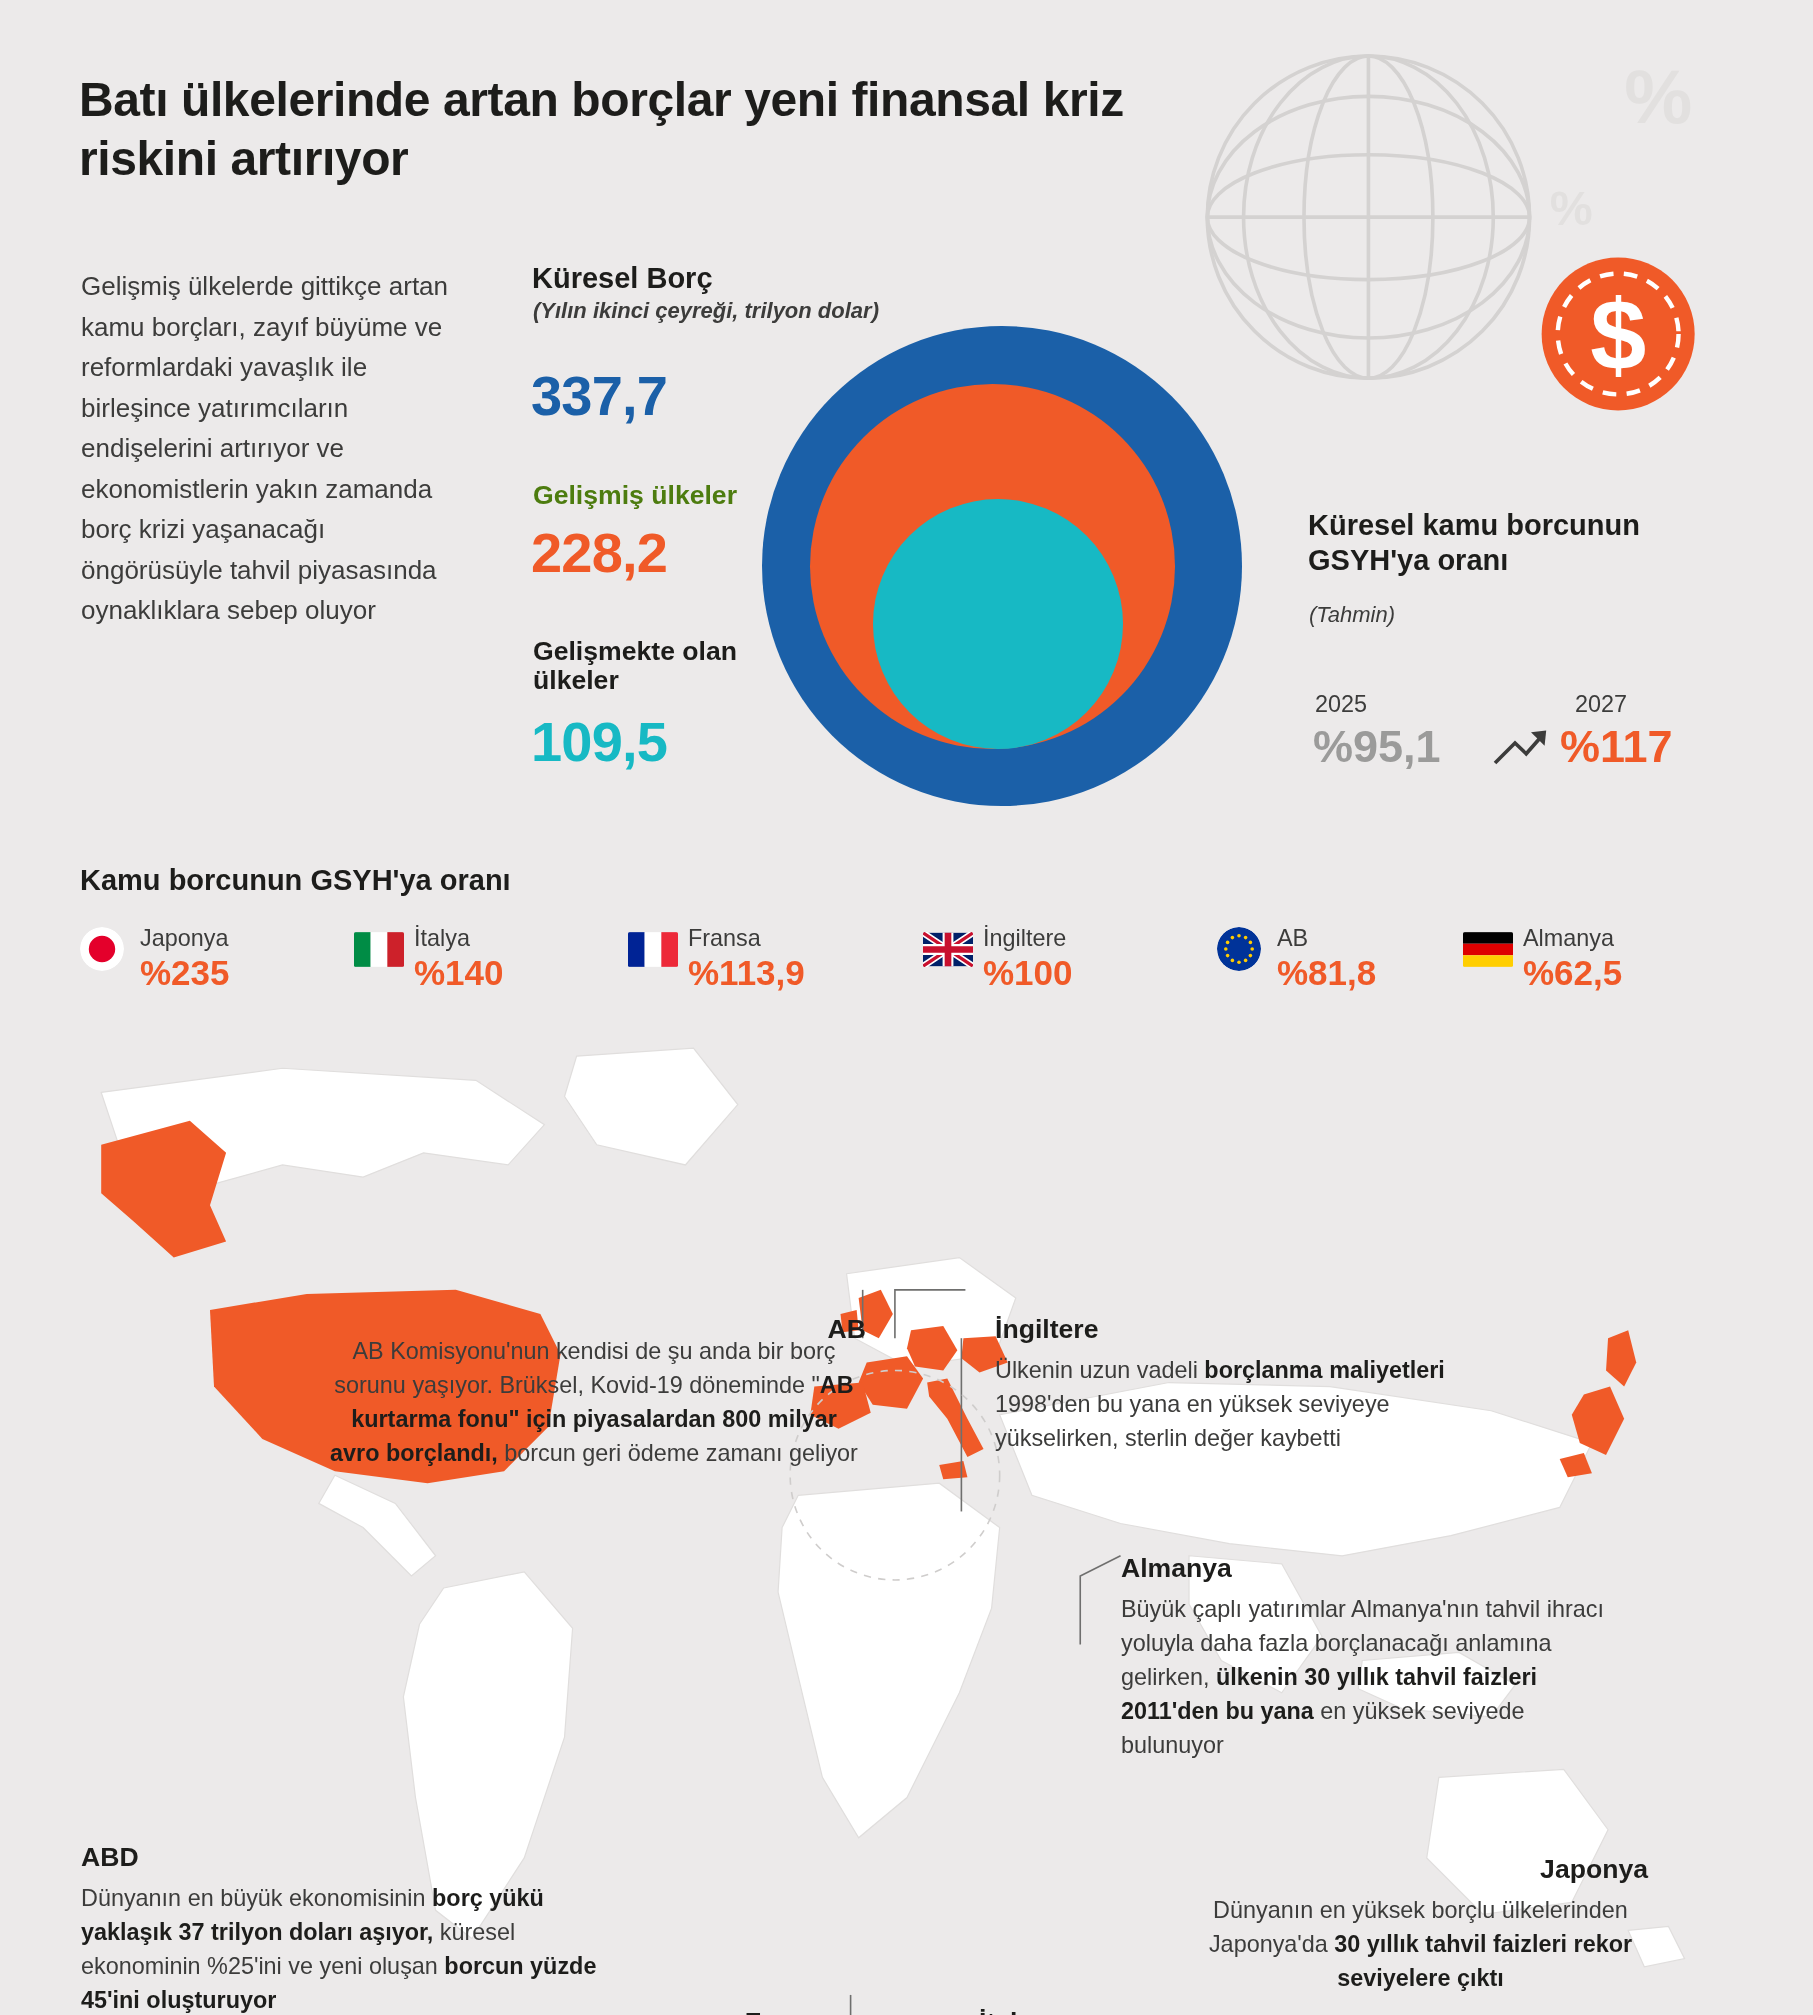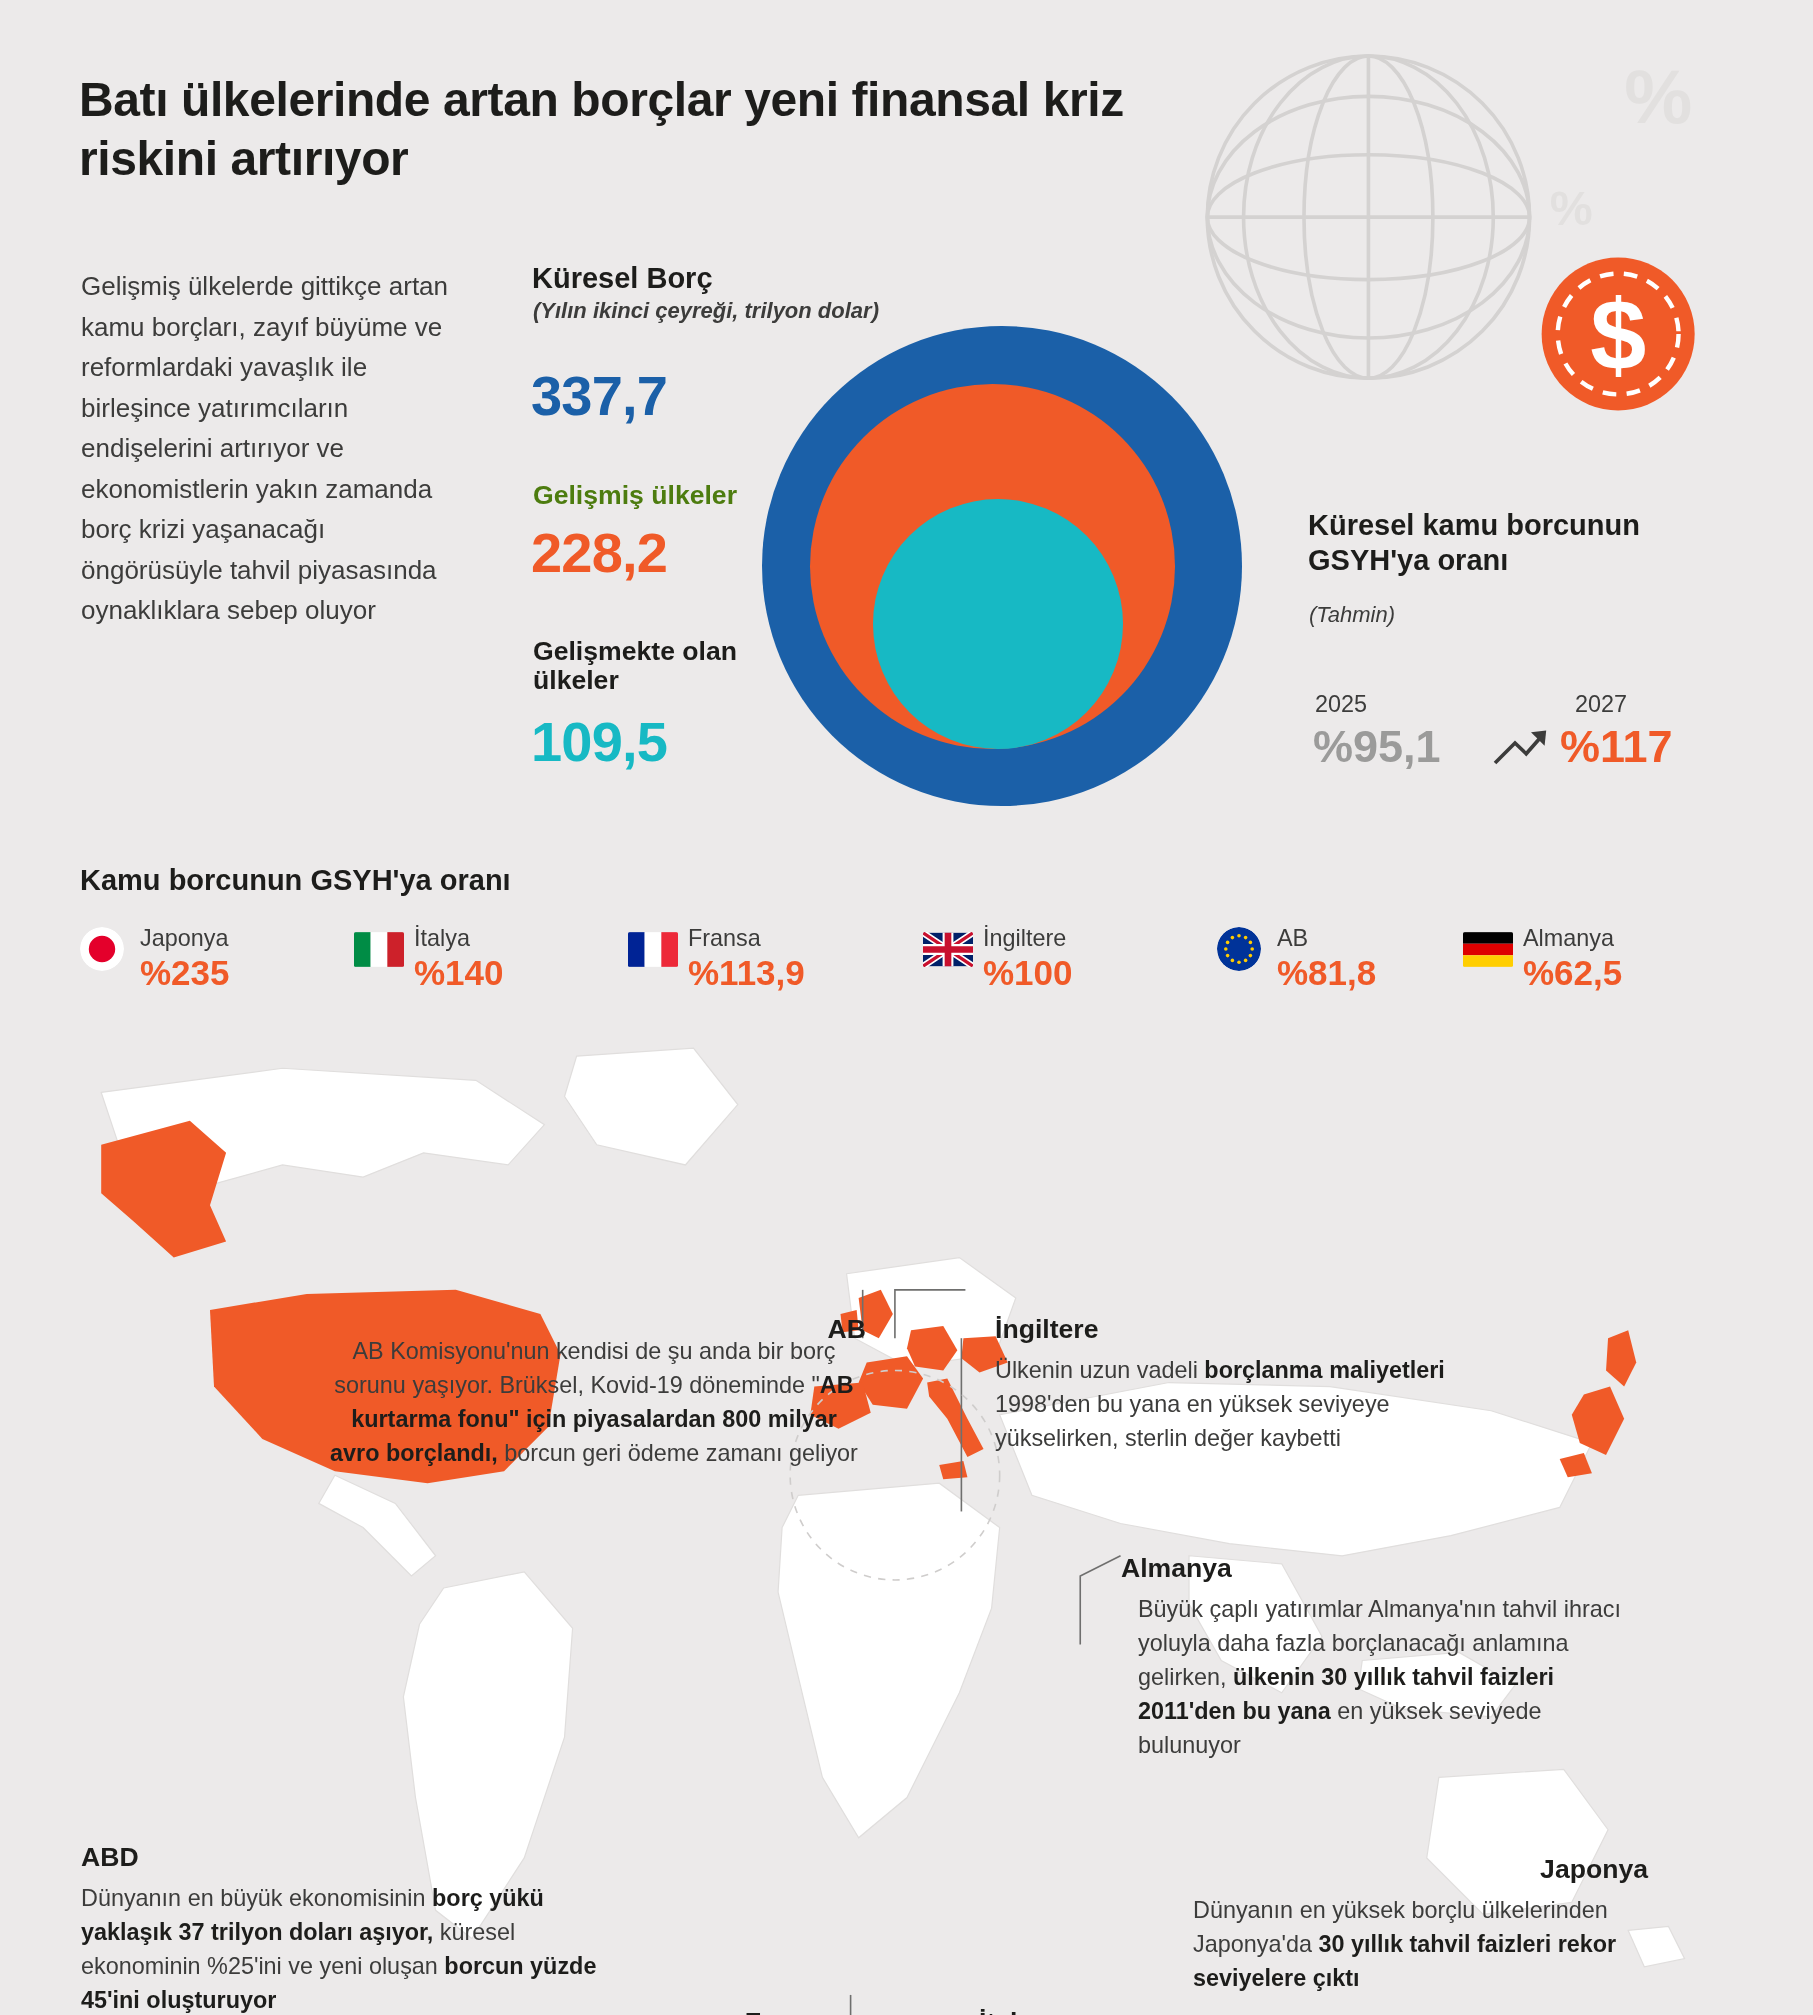--- a/index.html
+++ b/index.html
@@ -400,29 +400,29 @@
     
     <div class="cal-head" style="left:866px; top:282px; transform:translateX(-100%);">AB</div>
     <div class="cal-body" style="left:326px; top:303px; width:536px; text-align:center;">AB Komisyonu'nun kendisi de şu anda bir borç sorunu yaşıyor. Brüksel, Kovid-19 döneminde "<b>AB kurtarma fonu" için piyasalardan 800 milyar avro borçlandı,</b> borcun geri ödeme zamanı geliyor</div>
 
     
     <div class="cal-head" style="left:995px; top:282px;">İngiltere</div>
     <div class="cal-body" style="left:995px; top:322px; width:520px;">Ülkenin uzun vadeli <b>borçlanma maliyetleri</b> 1998'den bu yana en yüksek seviyeye yükselirken, sterlin değer kaybetti</div>
 
     
     <div class="cal-head" style="left:1121px; top:521px;">Almanya</div>
-    <div class="cal-body" style="left:1121px; top:561px; width:484px;margin-left:17px;">Büyük çaplı yatırımlar Almanya'nın tahvil ihracı yoluyla daha fazla borçlanacağı anlamına gelirken, <b>ülkenin 30 yıllık tahvil faizleri 2011'den bu yana</b> en yüksek seviyede bulunuyor</div>
+    <div class="cal-body" style="left:1121px; top:561px; width:484px;">Büyük çaplı yatırımlar Almanya'nın tahvil ihracı yoluyla daha fazla borçlanacağı anlamına gelirken, <b>ülkenin 30 yıllık tahvil faizleri 2011'den bu yana</b> en yüksek seviyede bulunuyor</div>
 
     
     <div class="cal-head" style="left:81px; top:810px;">ABD</div>
     <div class="cal-body" style="left:81px; top:850px; width:516px;">Dünyanın en büyük ekonomisinin <b>borç yükü yaklaşık 37 trilyon doları aşıyor,</b> küresel ekonominin %25'ini ve yeni oluşan <b>borcun yüzde 45'ini oluşturuyor</b></div>
 
     
     <div class="cal-head" style="left:1648px; top:822px; transform:translateX(-100%);">Japonya</div>
-    <div class="cal-body" style="left:1193px; top:862px; width:455px; text-align:left;">Dünyanın en yüksek borçlu ülkelerinden Japonya'da <b>30 yıllık tahvil faizleri rekor seviyelere çıktı</b></div>
+    <div class="cal-body" style="left:1193px; top:862px; width:455px; text-align:center;">Dünyanın en yüksek borçlu ülkelerinden Japonya'da <b>30 yıllık tahvil faizleri rekor seviyelere çıktı</b></div>
 
     
     <div class="cal-head" style="left:832px; top:975px; transform:translateX(-100%);">Fransa</div>
     
 
     
     <div class="cal-head" style="left:979px; top:975px;">İtalya</div>
     
   </div>
 

